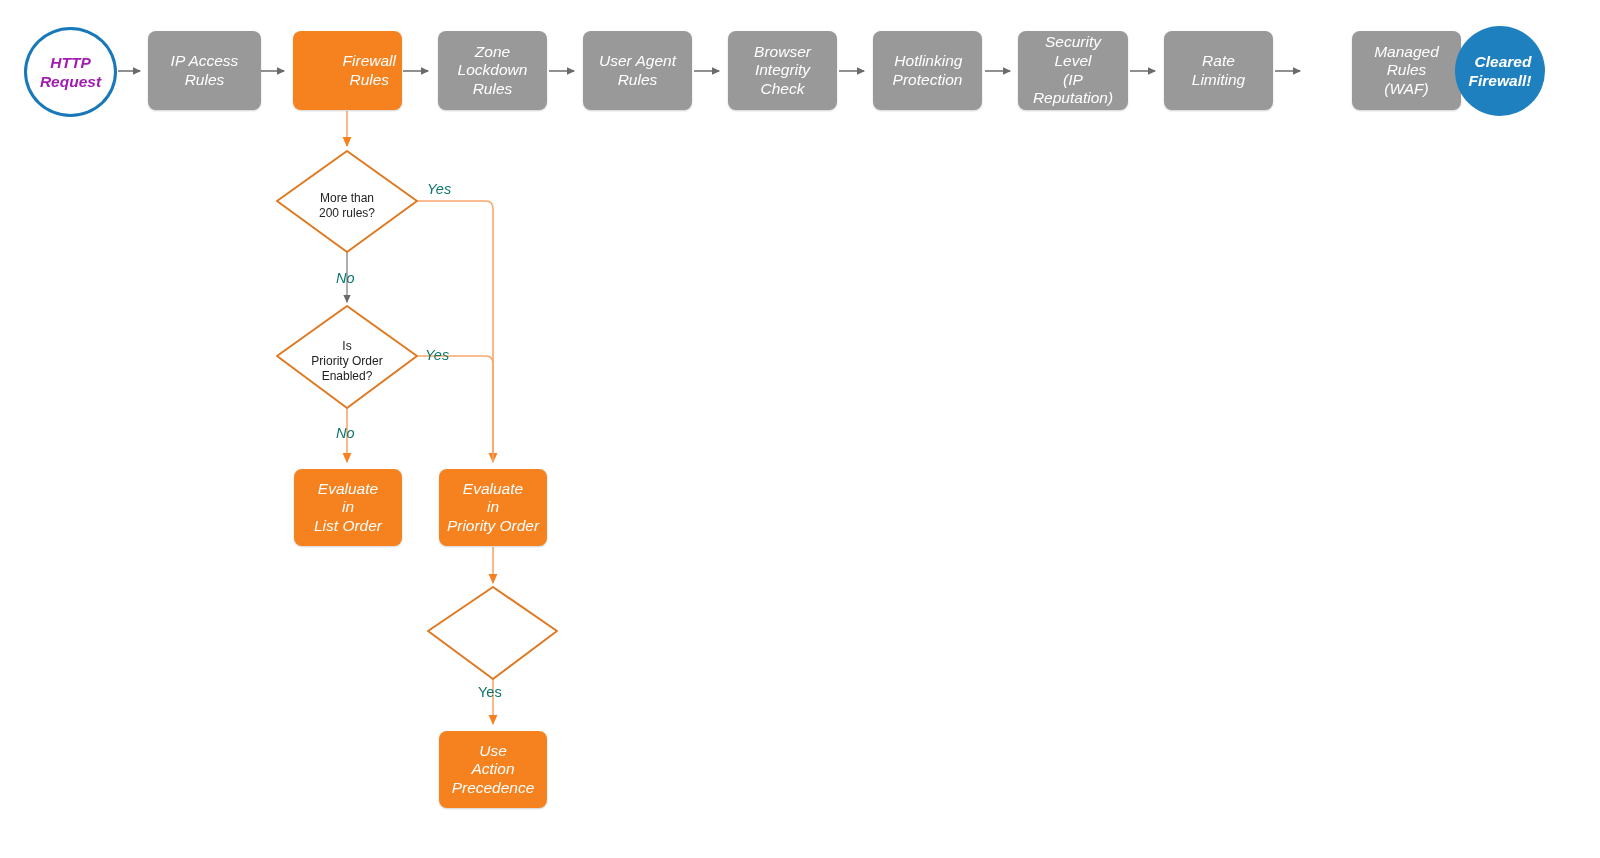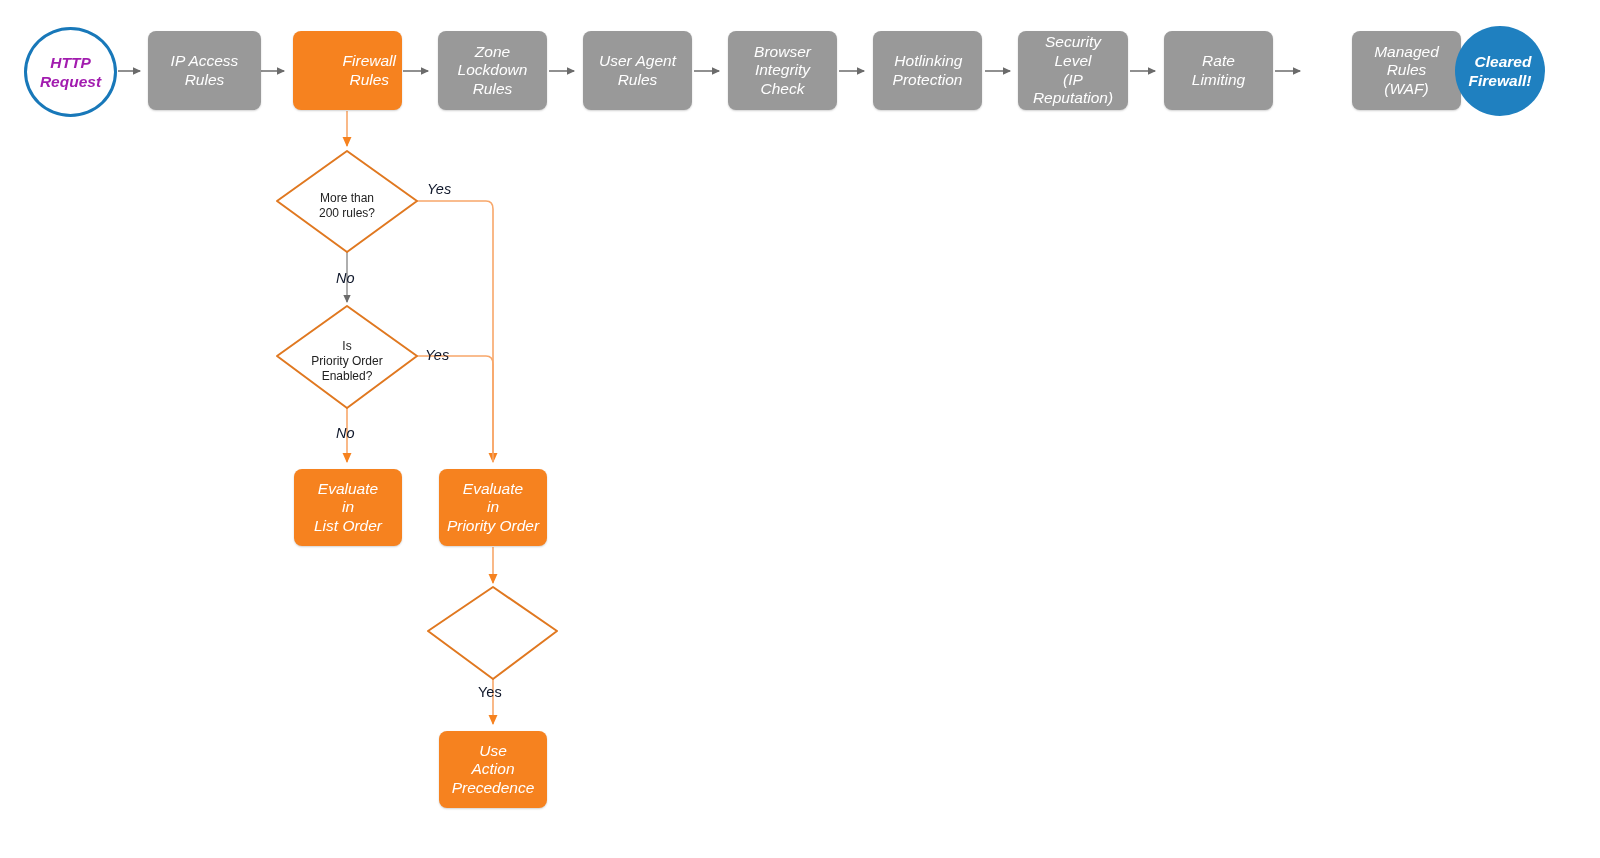--- a/index.html
+++ b/index.html
@@ -90,21 +90,21 @@
     font-size: 12px;
     color: #222222;
     line-height: 1.25;
     white-space: pre-line;
   }
 
   
   .elabel {
     position: absolute;
     font-size: 14.5px;
-    color: #0f172a;
+    color: #0f766e;
     white-space: nowrap;
   }
   .elabel.ital {
     font-style: italic;
   }
 
   .nl { display: block; }
 </style>
 </head>
 <body>

